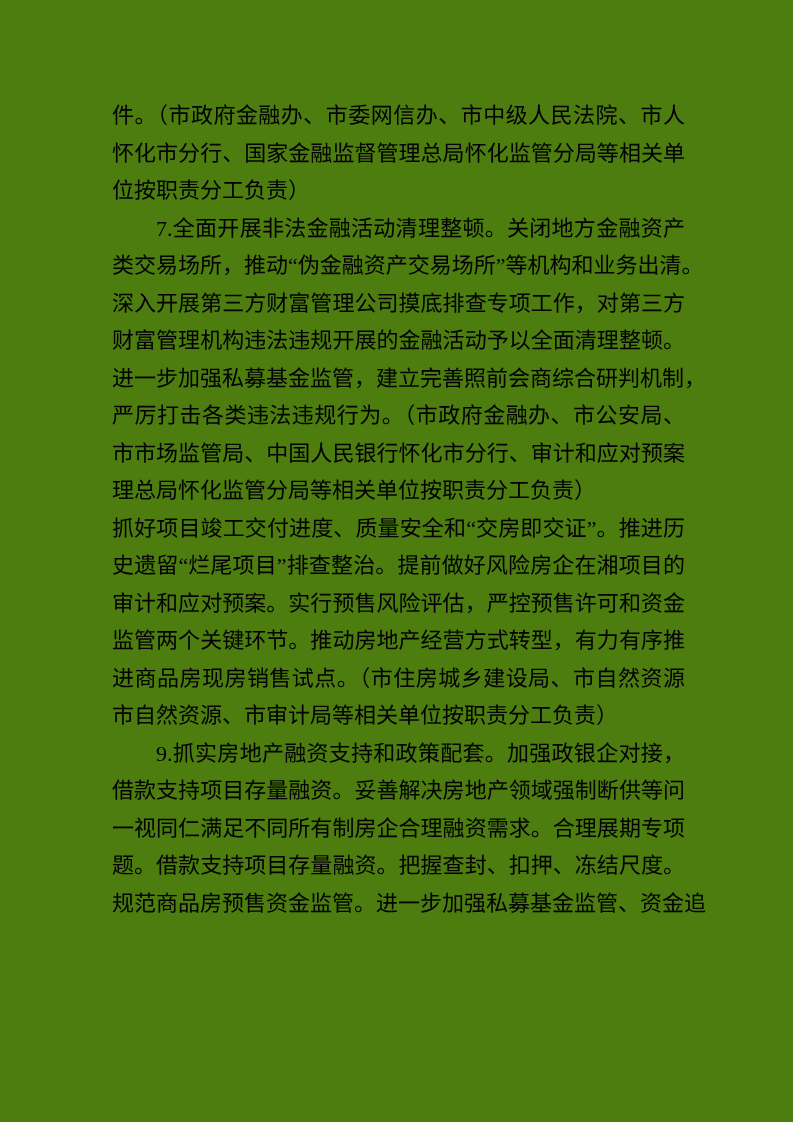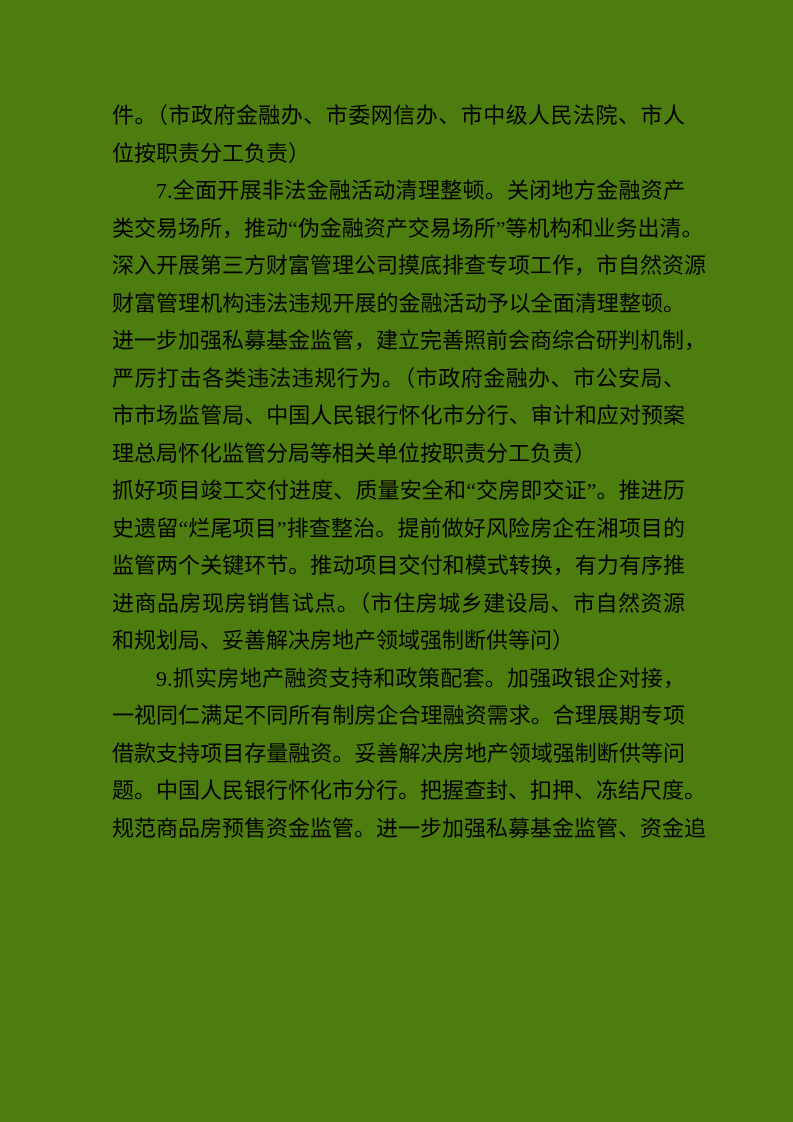--- a/index.html
+++ b/index.html
@@ -41,37 +41,39 @@
     text-indent: 44px;
   }
 </style>
 </head>
 <body>
 
 <div class="page">
   <div class="text-block">
 
     <p class="line">件。（市政府金融办、市委网信办、市中级人民法院、市人</p>
+    <p class="line">怀化市分行、国家金融监督管理总局怀化监管分局等相关单</p>
     <p class="line last">位按职责分工负责）</p>
 
     <p class="line indent">7.全面开展非法金融活动清理整顿。关闭地方金融资产</p>
     <p class="line">类交易场所，推动“伪金融资产交易场所”等机构和业务出清。</p>
-    <p class="line">深入开展第三方财富管理公司摸底排查专项工作，市自然资源</p>
+    <p class="line">深入开展第三方财富管理公司摸底排查专项工作，对第三方</p>
     <p class="line">财富管理机构违法违规开展的金融活动予以全面清理整顿。</p>
     <p class="line">进一步加强私募基金监管，建立完善照前会商综合研判机制，</p>
     <p class="line">严厉打击各类违法违规行为。（市政府金融办、市公安局、</p>
     <p class="line">市市场监管局、中国人民银行怀化市分行、审计和应对预案</p>
     <p class="line last">理总局怀化监管分局等相关单位按职责分工负责）</p>
 
     <p class="line">抓好项目竣工交付进度、质量安全和“交房即交证”。推进历</p>
     <p class="line">史遗留“烂尾项目”排查整治。提前做好风险房企在湘项目的</p>
-    <p class="line">监管两个关键环节。推动项目交付和模式转换，有力有序推</p>
+    <p class="line">审计和应对预案。实行预售风险评估，严控预售许可和资金</p>
+    <p class="line">监管两个关键环节。推动房地产经营方式转型，有力有序推</p>
     <p class="line">进商品房现房销售试点。（市住房城乡建设局、市自然资源</p>
-    <p class="line last">和规划局、妥善解决房地产领域强制断供等问）</p>
+    <p class="line last">市自然资源、市审计局等相关单位按职责分工负责）</p>
 
     <p class="line indent">9.抓实房地产融资支持和政策配套。加强政银企对接，</p>
+    <p class="line">借款支持项目存量融资。妥善解决房地产领域强制断供等问</p>
     <p class="line">一视同仁满足不同所有制房企合理融资需求。合理展期专项</p>
-    <p class="line">借款支持项目存量融资。妥善解决房地产领域强制断供等问</p>
-    <p class="line">题。中国人民银行怀化市分行。把握查封、扣押、冻结尺度。</p>
+    <p class="line">题。借款支持项目存量融资。把握查封、扣押、冻结尺度。</p>
     <p class="line">规范商品房预售资金监管。进一步加强私募基金监管、资金追</p>
 
   </div>
 </div>
 
 </body></html>

